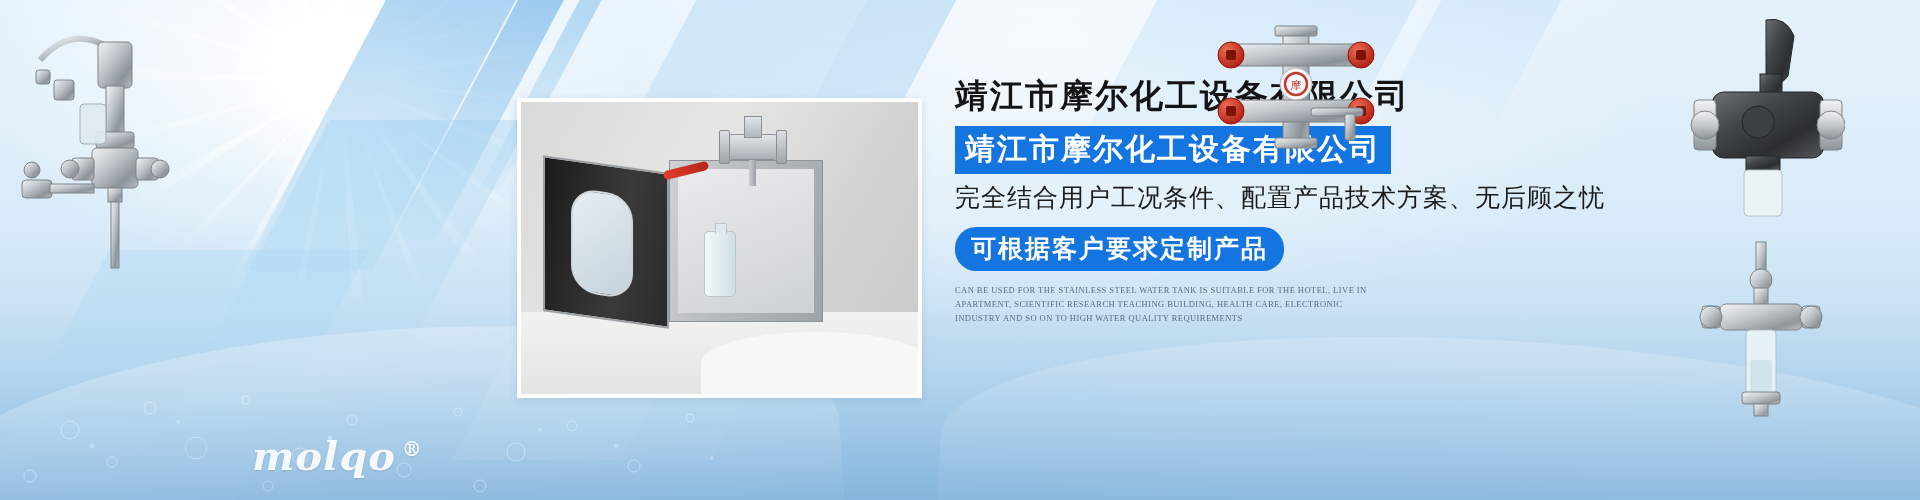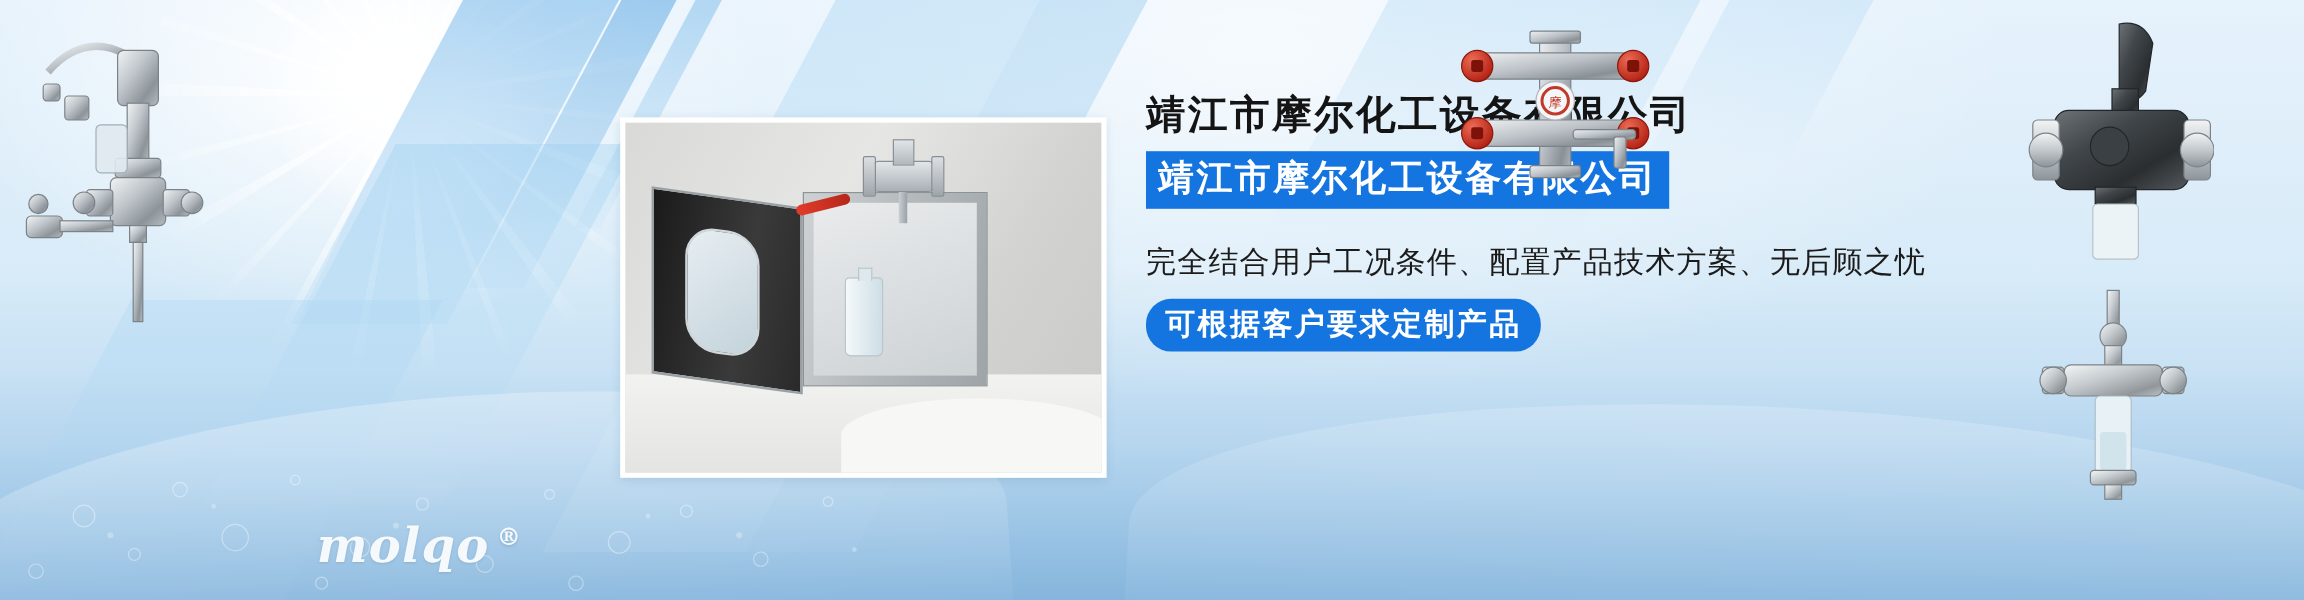--- a/index.html
+++ b/index.html
@@ -122,38 +122,38 @@
     font-family:"DejaVu Serif","Liberation Serif",serif;
     font-size:33px;font-weight:700;color:#141414;letter-spacing:2px;
     line-height:1.1;white-space:nowrap;
   }
   .tagline1{
     display:inline-block;margin-top:12px;background:#1575e0;color:#fff;
     font-size:30px;font-weight:700;letter-spacing:2px;
     padding:5px 10px 7px 10px;line-height:1.18;white-space:nowrap;
   }
   .tagline2{
-    margin-top:30px;font-size:25px;font-weight:400;color:#1b1b1b;
+    margin-top:8px;font-size:25px;font-weight:400;color:#1b1b1b;
     letter-spacing:1px;line-height:1.25;white-space:nowrap;
   }
   .tagline3{
     display:inline-block;margin-top:14px;background:#1575e0;color:#fff;
     font-size:25px;font-weight:700;letter-spacing:2px;
     padding:6px 16px 8px 16px;line-height:1.2;white-space:nowrap;border-radius:21px;
   }
   .en{
     margin-top:12px;width:420px;color:#5a6b7d;
     font-family:"Liberation Serif","DejaVu Serif",serif;
     font-size:8.5px;letter-spacing:.45px;line-height:1.65;
     text-transform:uppercase;
   }
 
   
   .wm{
-    position:absolute;left:264px;top:455px;transform:translateY(-50%);
+    position:absolute;left:252px;top:455px;transform:translateY(-50%);
     font-family:"DejaVu Serif","Liberation Serif",serif;
     font-weight:700;font-style:italic;font-size:40px;color:rgba(255,255,255,.92);
     letter-spacing:1px;text-shadow:0 1px 2px rgba(120,160,190,.55);
     white-space:nowrap;
   }
   .wm sup{font-size:20px;font-style:normal;vertical-align:super;margin-left:6px;}
 </style>
 </head>
 <body>
 
@@ -254,20 +254,21 @@
     </div>
     <div class="stem"></div>
     <div class="handle"></div>
   </div>
 
   <div class="text">
     <div class="company">靖江市摩尔化工设备有限公司</div>
     <div><span class="tagline1">靖江市摩尔化工设备有限公司</span></div>
     <div class="tagline2">完全结合用户工况条件、配置产品技术方案、无后顾之忧</div>
     <div><span class="tagline3">可根据客户要求定制产品</span></div>
+    <div class="en">CAN BE USED FOR THE STAINLESS STEEL WATER TANK IS SUITABLE FOR THE HOTEL, LIVE IN APARTMENT, SCIENTIFIC RESEARCH TEACHING BUILDING, HEALTH CARE, ELECTRONIC INDUSTRY AND SO ON TO HIGH WATER QUALITY REQUIREMENTS</div>
   </div>
 
   <svg class="eq" style="left:1205px;top:22px;width:180px;height:130px;" viewBox="0 0 180 130">
     <defs>
       <linearGradient id="st2" x1="0" y1="0" x2="1" y2="1">
         <stop offset="0" stop-color="#eef0f2"></stop>
           <stop offset=".45" stop-color="#bcc2c7"></stop>
         <stop offset=".8" stop-color="#8a9196"></stop>
           <stop offset="1" stop-color="#b2b8bd"></stop>
       </linearGradient>

